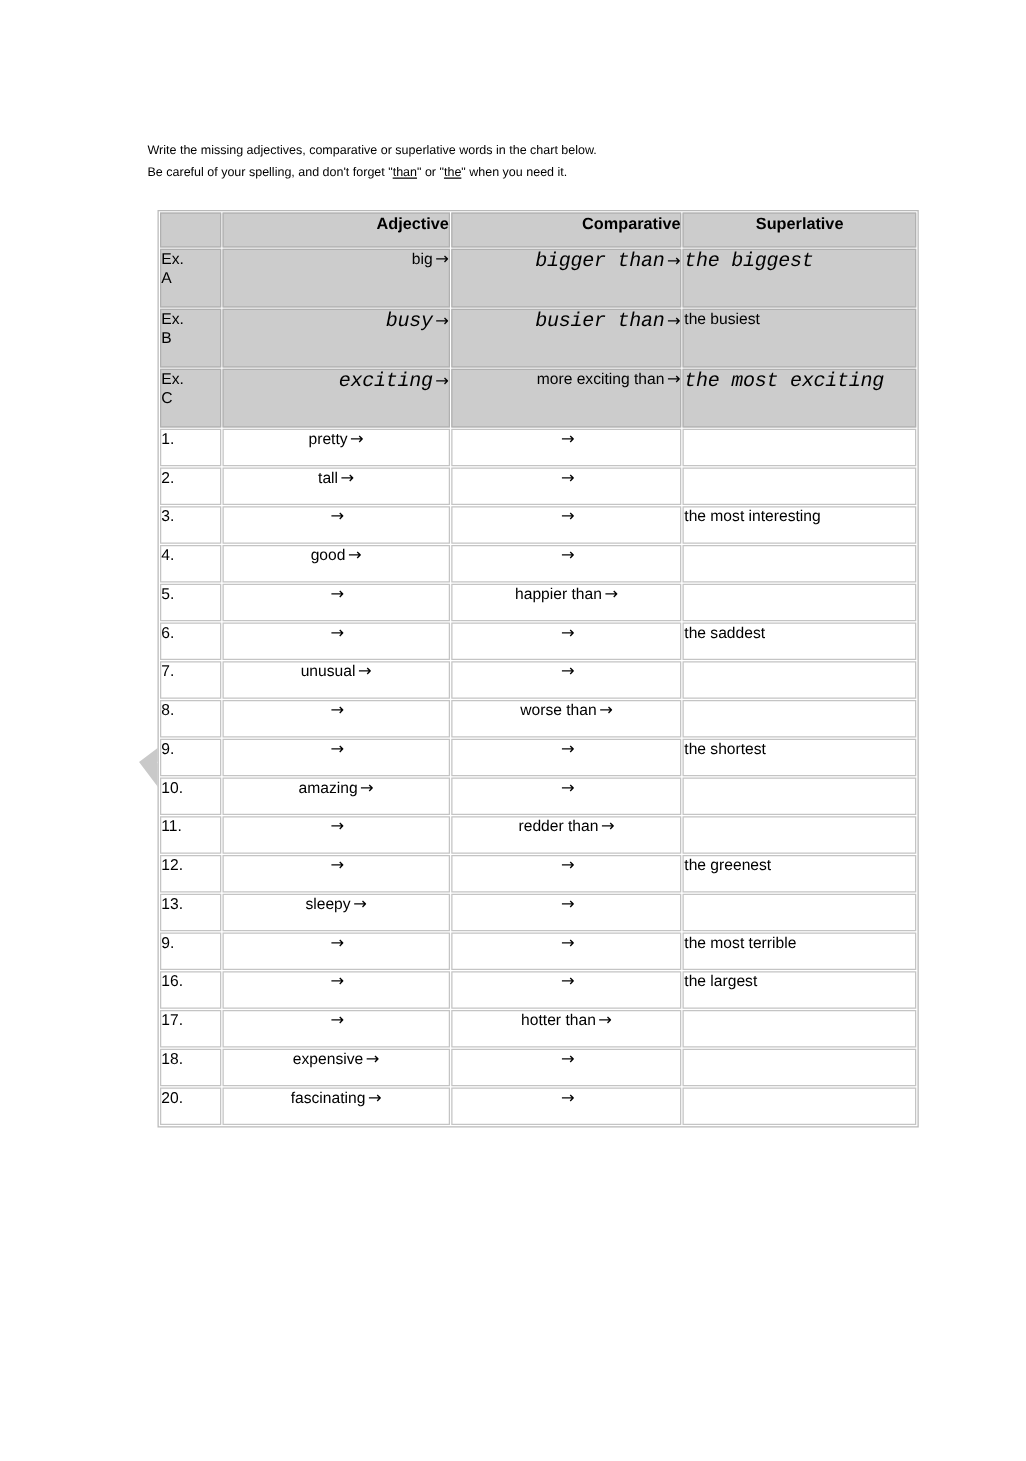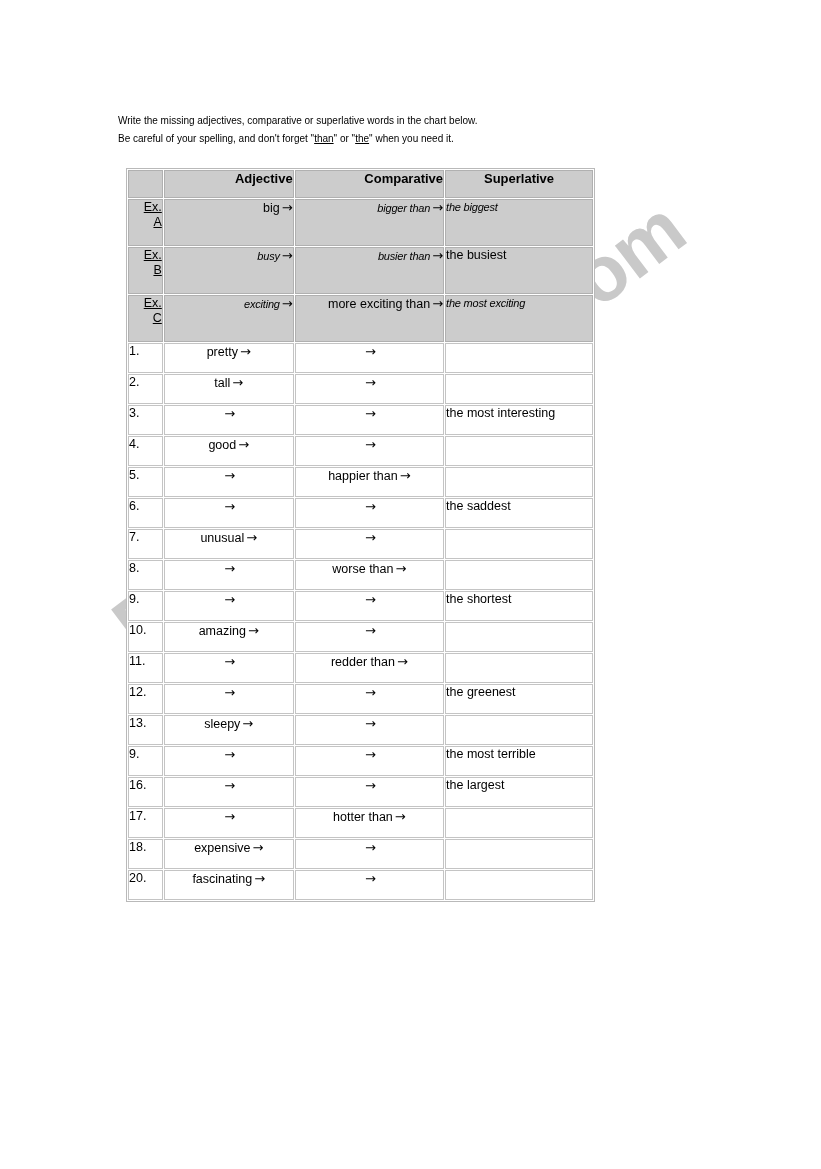--- a/index.html
+++ b/index.html
@@ -47,21 +47,21 @@
     z-index: 10;
   }
   #instructions .line { white-space: nowrap; }
   #instructions u { text-decoration: underline; text-align: center; }
 
   
   #chart {
     position: absolute;
     left: 126px;
     top: 168px;
-    width: 469px;
+    width: 609px;
     border-collapse: separate;
     border-spacing: 1px;
     background: #ffffff;
     border: 1px solid #b9b9b9;
     z-index: 10;
     font-size: 12.5px;
   }
   #chart td, #chart th {
     padding: 0;
     vertical-align: top;
@@ -88,46 +88,45 @@
 
   
   .ex-cell {
     background: #cccccc;
     border: 1px solid #b0b0b0;
     height: 47px;
     padding: 5px 6px 0 6px;
     box-sizing: border-box;
   }
   .ex-cell.label {
-    text-align: right;
+    text-align: left;
     line-height: 15px;
     padding-left: 5px;
-    text-decoration: underline;
   }
   .ex-cell.right { text-align: right; }
   .ex-cell.left  { text-align: left; }
 
   
   .n-cell {
     background: #ffffff;
     border: 1px solid #c4c4c4;
     height: 30px;
     padding: 6px 6px 0 6px;
     box-sizing: border-box;
   }
   .n-cell.label { text-align: left; padding-left: 5px; }
   .n-cell.right { text-align: center; }
   .n-cell.left  { text-align: left; }
   .n-cell.indent { padding-left: 11px; }
 
   
   .script {
-    font-family: Liberation Sans, sans-serif;
+    font-family: Liberation Mono, monospace;
     font-style: italic;
-    font-size: 11px;
+    font-size: 16px;
     letter-spacing: -0.2px;
   }
   .arrow {
     font-family: "DejaVu Sans", sans-serif;
     font-size: 13px;
     padding-left: 2px;
   }
   .word { white-space: nowrap; }
 </style>
 </head>

